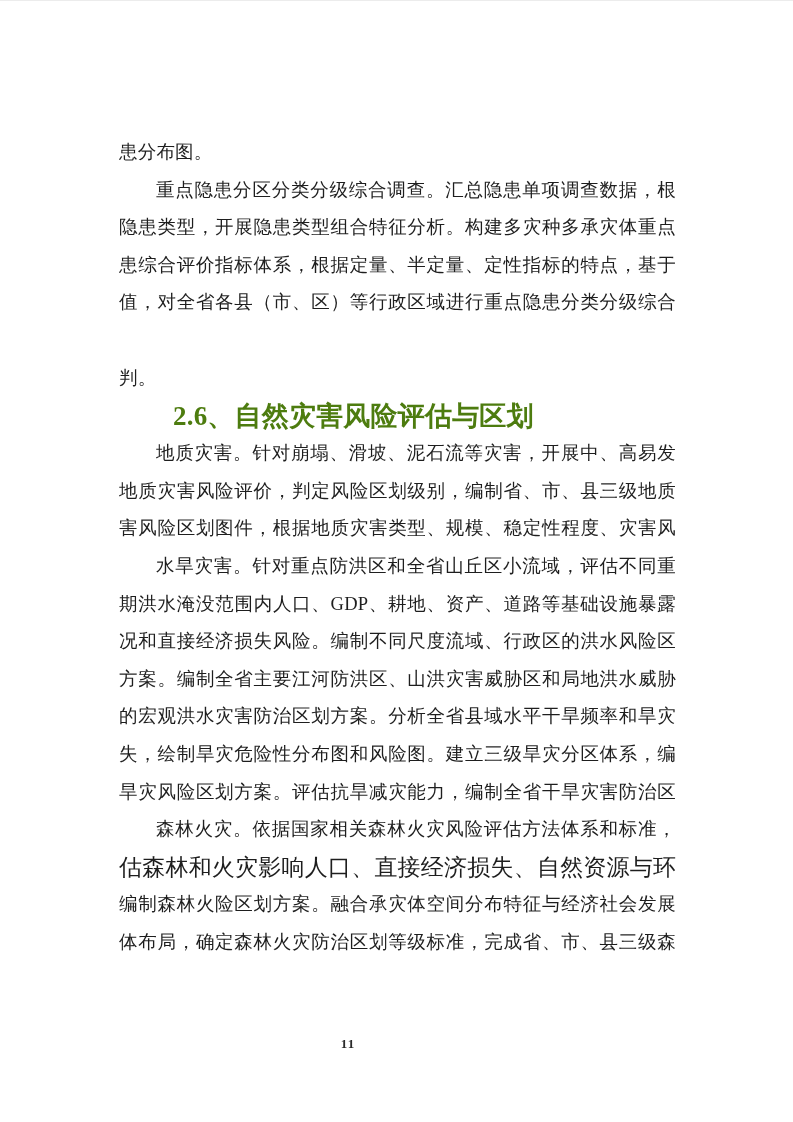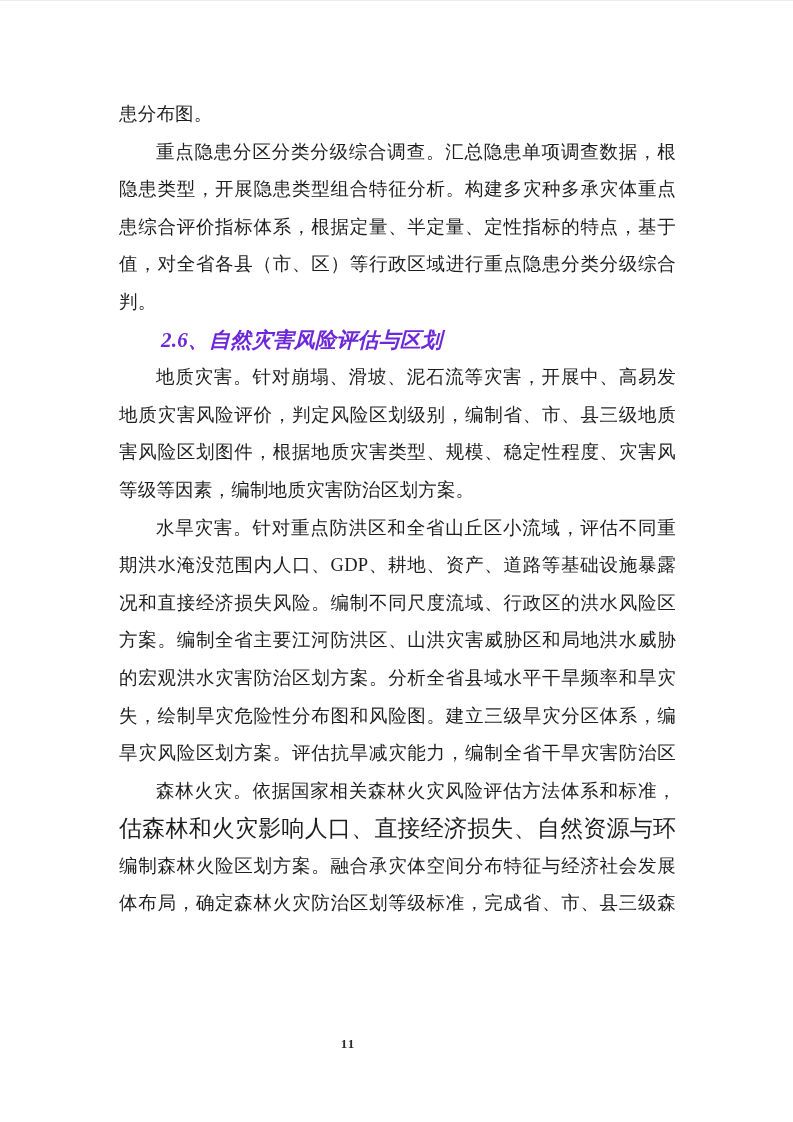--- a/index.html
+++ b/index.html
@@ -25,36 +25,36 @@
     font-size: 18.5px;
     letter-spacing: 0.2px;
     text-align: justify;
     text-align-last: justify;
     text-justify: inter-ideograph;
     overflow: hidden;
   }
   .ln.end {
     text-align: center;
     text-align-last: left;
+    margin-top: 38px;
   }
   .ln.ind {
     text-indent: 2em;
   }
   .ln.compress {
     font-size: 23px;
     letter-spacing: 0;
   }
   .ln.heading {
     font-weight: bold;
-    font-size: 21px;
+    font-size: 27px;
     text-align: left;
     text-align-last: left;
     text-indent: 2em;
-    color: #6d28d9;
-    font-style: italic;
+    color: #4d7c0f;
   }
   .page-footer {
     position: absolute;
     left: 0;
     top: 1035px;
     width: 696px;
     text-align: center;
     font-size: 13px;
     font-weight: bold;
     color: #2a2a2a;
@@ -68,21 +68,20 @@
   <div class="ln end">患分布图。</div>
   <div class="ln ind">重点隐患分区分类分级综合调查。汇总隐患单项调查数据，根据</div>
   <div class="ln">隐患类型，开展隐患类型组合特征分析。构建多灾种多承灾体重点隐</div>
   <div class="ln">患综合评价指标体系，根据定量、半定量、定性指标的特点，基于指</div>
   <div class="ln">值，对全省各县（市、区）等行政区域进行重点隐患分类分级综合评</div>
   <div class="ln end">判。</div>
   <div class="ln heading">2.6、自然灾害风险评估与区划</div>
   <div class="ln ind">地质灾害。针对崩塌、滑坡、泥石流等灾害，开展中、高易发区</div>
   <div class="ln">地质灾害风险评价，判定风险区划级别，编制省、市、县三级地质灾</div>
   <div class="ln">害风险区划图件，根据地质灾害类型、规模、稳定性程度、灾害风险</div>
-  <div class="ln end">等级等因素，编制地质灾害防治区划方案。</div>
   <div class="ln ind">水旱灾害。针对重点防洪区和全省山丘区小流域，评估不同重现</div>
   <div class="ln">期洪水淹没范围内人口、GDP、耕地、资产、道路等基础设施暴露情</div>
   <div class="ln">况和直接经济损失风险。编制不同尺度流域、行政区的洪水风险区划</div>
   <div class="ln">方案。编制全省主要江河防洪区、山洪灾害威胁区和局地洪水威胁区</div>
   <div class="ln">的宏观洪水灾害防治区划方案。分析全省县域水平干旱频率和旱灾损</div>
   <div class="ln">失，绘制旱灾危险性分布图和风险图。建立三级旱灾分区体系，编制</div>
   <div class="ln">旱灾风险区划方案。评估抗旱减灾能力，编制全省干旱灾害防治区划</div>
   <div class="ln ind">森林火灾。依据国家相关森林火灾风险评估方法体系和标准，评</div>
   <div class="ln compress">估森林和火灾影响人口、直接经济损失、自然资源与环境损失的风险。</div>
   <div class="ln">编制森林火险区划方案。融合承灾体空间分布特征与经济社会发展总</div>

